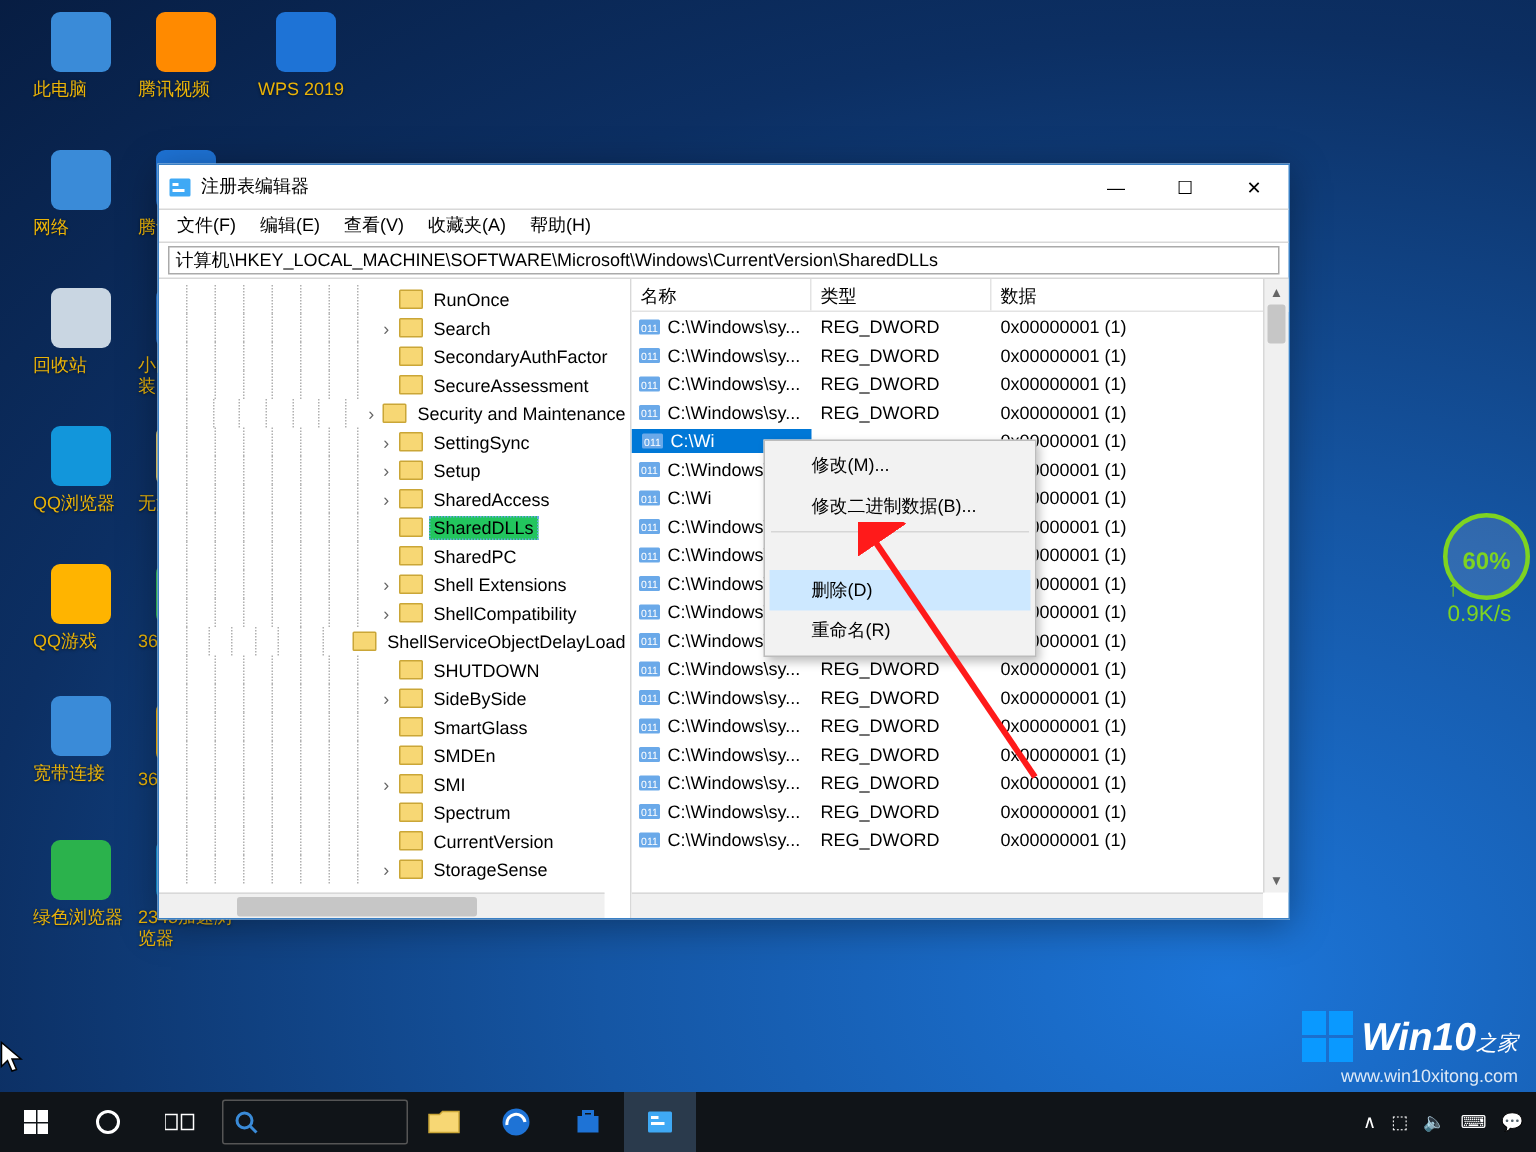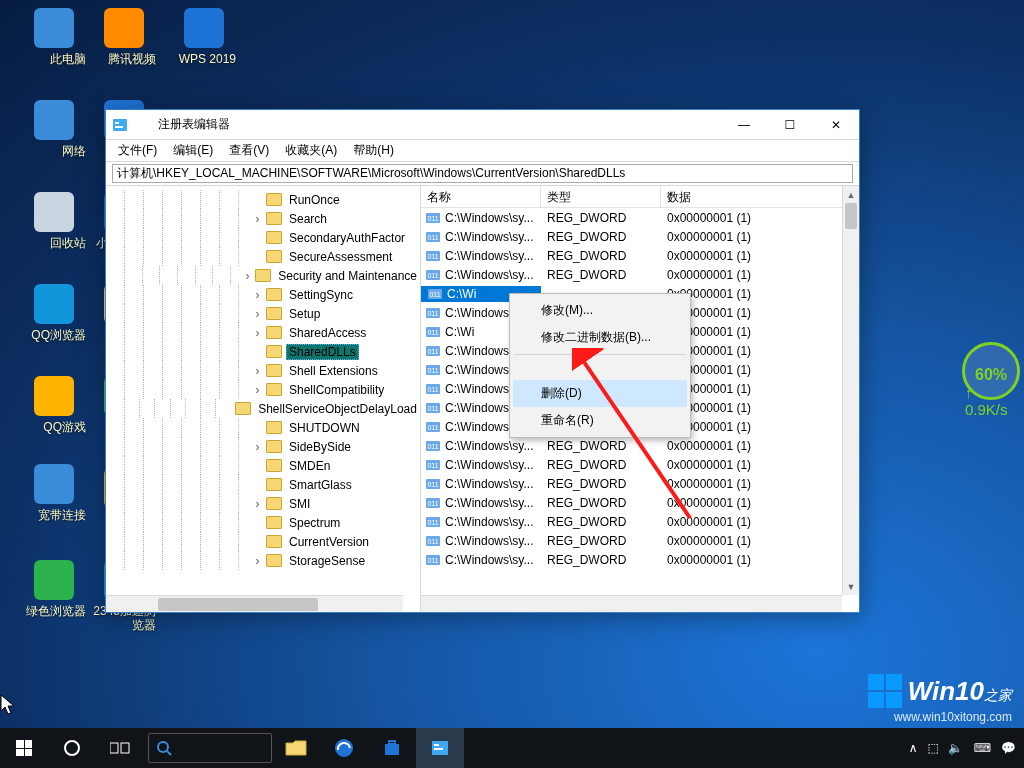--- a/index.html
+++ b/index.html
@@ -6,47 +6,47 @@
   body { width: 1024px; height: 768px; overflow: hidden; position: relative; background: #103a70; }
 
   
   .wallpaper {
     position:absolute; inset:0;
     background:
       radial-gradient(1200px 900px at 80% 85%, #1c75d8 0%, #1556a4 35%, #0c2f63 70%, #071d42 100%);
   }
 
   
-  .desktop-icon { position:absolute; width:64px; text-align:right; color:#fef9c3; font-size:12px; text-shadow:0 1px 2px rgba(0,0,0,.6);}
+  .desktop-icon { position:absolute; width:64px; text-align:left; color:#eab308; font-size:12px; text-shadow:0 1px 2px rgba(0,0,0,.6);}
   .desktop-icon .ico { width:40px; height:40px; margin:0 auto 4px; border-radius:6px; }
   .desktop-icon .lbl { line-height:14px; }
 
   
   .window {
     position:absolute; left:105px; top:109px; width:755px; height:504px;
     background:#fff; border:1px solid #3a80c5; box-shadow:0 4px 24px rgba(0,0,0,.35);
     display:flex; flex-direction:column;
   }
   .titlebar { height:30px; display:flex; align-items:center; padding:0 0 0 6px; border-bottom:1px solid #d8d8d8;}
   .titlebar .ticon { width:16px;height:16px; margin-right:6px;}
-  .titlebar .ttitle { font-size:12px; flex:1;margin-left:24px; }
+  .titlebar .ttitle { font-size:12px; flex:1; }
   .titlebar .wbtn { width:46px; height:30px; display:flex; align-items:center; justify-content:center; font-size:12px;}
   .menubar { height:22px; display:flex; align-items:center; padding:0 4px; border-bottom:1px solid #d8d8d8; font-size:12px;}
   .menubar span { padding:2px 8px; }
   .addressbar { height:24px; display:flex; align-items:center; padding:3px 6px; border-bottom:1px solid #d8d8d8;}
   .addressbar input { flex:1; font-size:12px; border:1px solid #aaa; height:19px; padding:0 4px;}
 
   .panes { flex:1; display:flex; min-height:0;}
   .tree { width:315px; border-right:1px solid #d8d8d8; overflow:hidden; position:relative; font-size:12px; padding:4px 0 0 0;}
   .tree-inner { position:relative; }
   .tree-row { height:19px; display:flex; align-items:center; white-space:nowrap;padding-left:12px;}
   .tree-row .tw { display:inline-block; width:13px; text-align:center; color:#666; font-size:12px; }
   .tree-row .vline { display:inline-block; width:13px; height:19px; border-left:1px dotted #b0b0b0; margin-left:6px; position:relative;}
   .tree-row .fold { width:16px;height:13px; background:#f7d774; border:1px solid #caa637; border-radius:1px; margin:0 4px 0 2px; flex-shrink:0;}
-  .tree-row.selected .name { background:#0f766e; border:1px dotted #6aa9e9; padding:0 2px;}
+  .tree-row.selected .name { background:#22c55e; border:1px dotted #6aa9e9; padding:0 2px;}
   .tree-row .name { padding:0 3px;}
   .tree-scroll-x { position:absolute; bottom:0; left:0; right:17px; height:17px; background:#f0f0f0; border-top:1px solid #d8d8d8;}
   .tree-scroll-x .thumb { position:absolute; top:2px; left:52px; width:160px; height:13px; background:#c6c6c6; border-radius:2px;}
 
   .list { flex:1; position:relative; font-size:12px; overflow:hidden;}
   .list-header { height:22px; display:flex; border-bottom:1px solid #e3e3e3; background:#fff;}
   .list-header div { padding:3px 6px; border-right:1px solid #e3e3e3; font-weight:400;}
   .col-name { width:120px;} .col-type { width:120px;} .col-data { flex:1;}
   .list-body { }
   .list-row { height:19px; display:flex; align-items:center;}
@@ -308,20 +308,32 @@
             <span class="name">SharedDLLs</span>
           </div>
           <div class="tree-row">
             <span class="vline"></span>
             <span class="vline"></span>
             <span class="vline"></span>
             <span class="vline"></span>
             <span class="vline"></span>
             <span class="vline"></span>
             <span class="vline"></span>
+            <span class="tw"></span>
+            <span class="fold"></span>
+            <span class="name">SharedPC</span>
+          </div>
+          <div class="tree-row">
+            <span class="vline"></span>
+            <span class="vline"></span>
+            <span class="vline"></span>
+            <span class="vline"></span>
+            <span class="vline"></span>
+            <span class="vline"></span>
+            <span class="vline"></span>
             <span class="tw">›</span>
             <span class="fold"></span>
             <span class="name">Shell Extensions</span>
           </div>
           <div class="tree-row">
             <span class="vline"></span>
             <span class="vline"></span>
             <span class="vline"></span>
             <span class="vline"></span>
             <span class="vline"></span>
@@ -370,33 +382,33 @@
           <div class="tree-row">
             <span class="vline"></span>
             <span class="vline"></span>
             <span class="vline"></span>
             <span class="vline"></span>
             <span class="vline"></span>
             <span class="vline"></span>
             <span class="vline"></span>
             <span class="tw"></span>
             <span class="fold"></span>
+            <span class="name">SmartGlass</span>
+          </div>
+          <div class="tree-row">
+            <span class="vline"></span>
+            <span class="vline"></span>
+            <span class="vline"></span>
+            <span class="vline"></span>
+            <span class="vline"></span>
+            <span class="vline"></span>
+            <span class="vline"></span>
+            <span class="tw"></span>
+            <span class="fold"></span>
             <span class="name">SMDEn</span>
-          </div>
-          <div class="tree-row">
-            <span class="vline"></span>
-            <span class="vline"></span>
-            <span class="vline"></span>
-            <span class="vline"></span>
-            <span class="vline"></span>
-            <span class="vline"></span>
-            <span class="vline"></span>
-            <span class="tw"></span>
-            <span class="fold"></span>
-            <span class="name">SmartGlass</span>
           </div>
           <div class="tree-row">
             <span class="vline"></span>
             <span class="vline"></span>
             <span class="vline"></span>
             <span class="vline"></span>
             <span class="vline"></span>
             <span class="vline"></span>
             <span class="vline"></span>
             <span class="tw">›</span>

